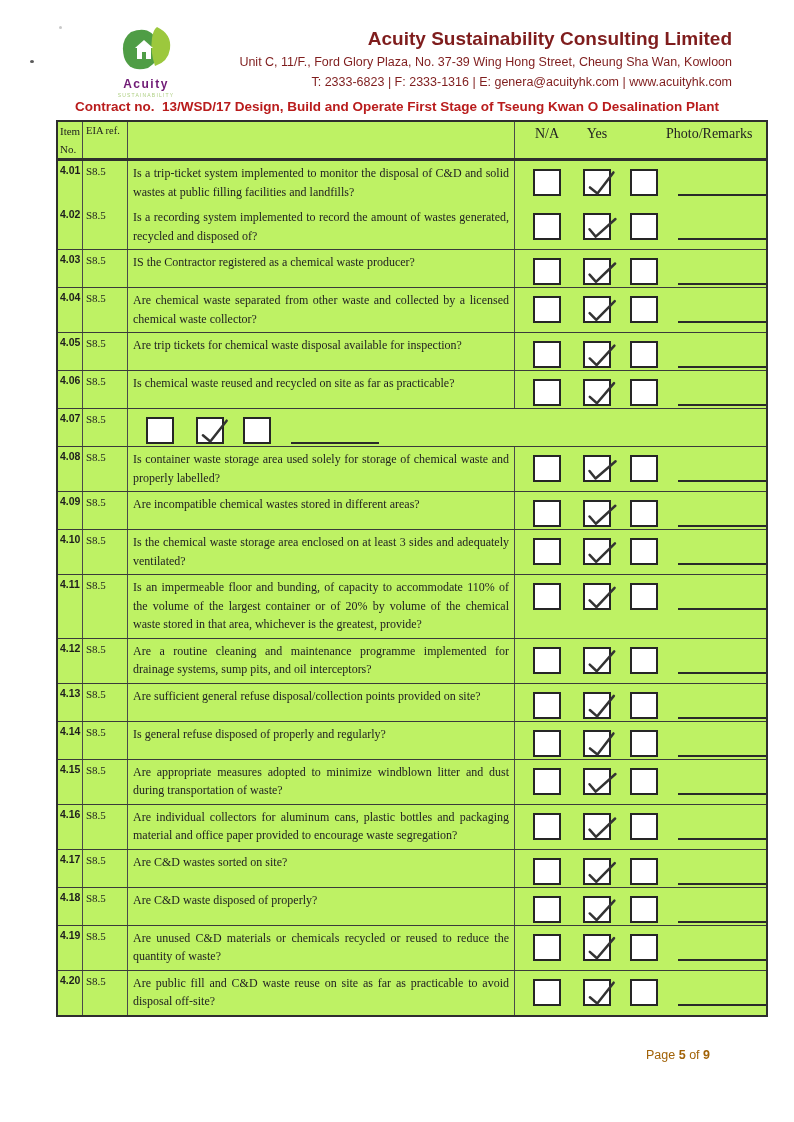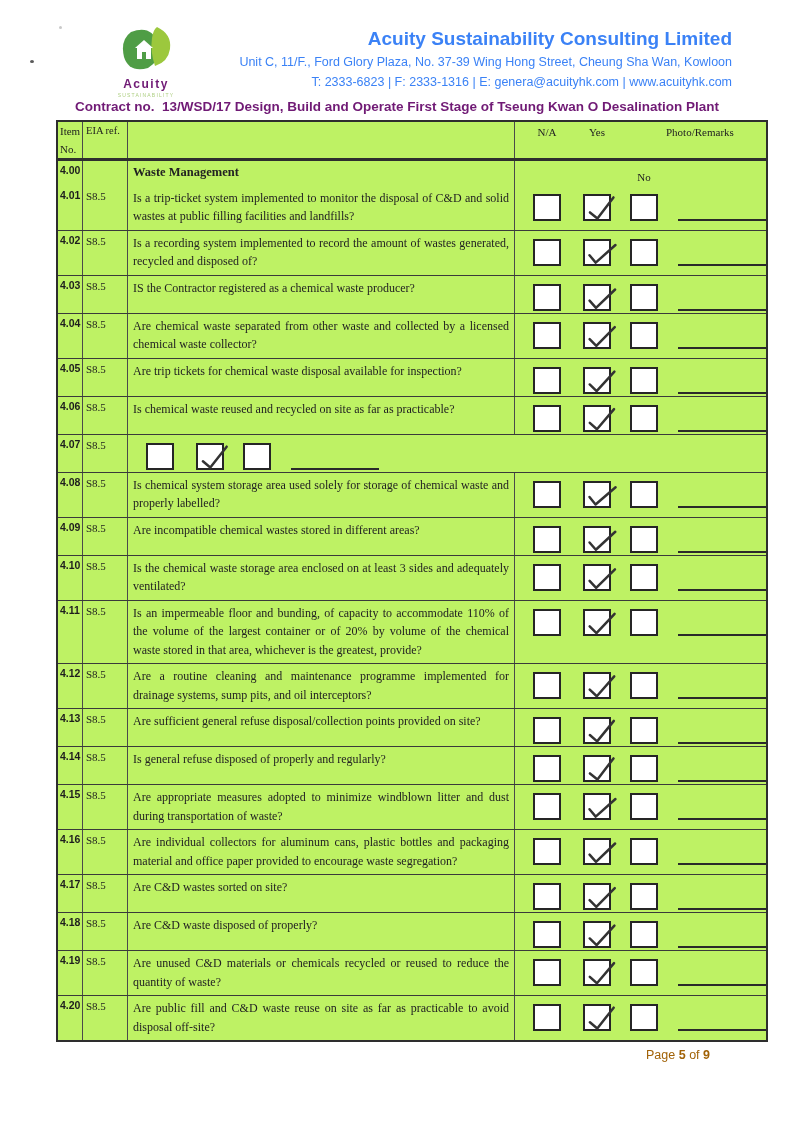--- a/index.html
+++ b/index.html
@@ -15,28 +15,28 @@
   .speck.s2 { left:30px; top:60px; width:4px; height:3px; background:#5a5a5a; }
 
   
   .doc-header { position:absolute; top:24px; left:0; width:100%; height:72px; }
   .logo { position:absolute; left:96px; top:2px; width:100px; text-align:center; }
   .logo-name { font-family:"Liberation Sans",sans-serif; font-weight:700; font-size:12px;
                color:#701a75; letter-spacing:1.5px; margin-top:1px; }
   .logo-tag  { font-family:"Liberation Sans",sans-serif; font-size:5px; color:#aecf82;
                letter-spacing:1.2px; margin-top:1px; }
   .header-text { position:absolute; right:62px; top:4px; width:560px; text-align:right;
-                 font-family:"Liberation Sans",sans-serif; color:#3b82f6; }
+                 font-family:"Liberation Sans",sans-serif; color:#7f1d1d; }
   .company { font-size:19px; font-weight:700; line-height:1.2; }
   .addr, .contact { font-size:12.5px; line-height:1.45; margin-top:2px; }
 
   .contract-title {
     position:absolute; top:99px; left:0; width:100%; text-align:center;
     font-family:"Liberation Sans",sans-serif; font-weight:700; font-size:13.5px;
-    color:#701a75; white-space:pre-wrap;
+    color:#b91c1c; white-space:pre-wrap;
   }
 
   
   .checklist { position:absolute; left:56px; top:120px; width:712px;
                border:2px solid #2e2e2e; background:#bef264; }
   .thead { display:flex; height:37px; border-bottom:1px solid #2e2e2e; }
   .tbody { border-top:2px solid #2e2e2e; }
   .row   { display:flex; align-items:stretch; min-height:38px; }
   .tbody .row { border-top:1.5px solid #3a3a3a; }
   .tbody .row:nth-child(1), .tbody .row:nth-child(2) { border-top:none; }
@@ -47,21 +47,21 @@
   .c-eia  { width:45px; border-right:1px solid #4a4a4a; font-size:11px; padding:4px 0 0 3px; }
   .c-q    { width:387px; border-right:1px solid #4a4a4a; font-size:12px; line-height:18.5px;
             padding:3px 5px 4px 5px; text-align:justify; color:#222; }
   .c-ans  { flex:1; display:flex; align-items:flex-start; }
 
   
   .thead .c-item { display:flex; flex-direction:column; justify-content:space-between;
                    font-family:"Liberation Serif",serif; font-weight:400; font-size:11px;
                    padding:3px 0 3px 2px; }
   .thead .c-eia  { font-size:10.5px; padding-top:3px; }
-  .head-ans { padding-top:4px; font-size:11px; color:#222; }
+  .head-ans { padding-top:4px; font-size:14px; color:#222; }
   .hlab { display:inline-block; width:28px; text-align:center; }
   .hlab.l1 { margin-left:18px; } .hlab.l2 { margin-left:22px; } .hlab.l3 { margin-left:19px;margin-top:45px; }
   .hlab.rem { width:auto; margin-left:8px; text-align:left; }
 
   .sec-title { font-weight:700; font-size:12.5px; padding-top:2px; }
 
   .box { position:relative; display:inline-block; width:28px; height:27px;
          border:2px solid #262626; margin-top:8px; background:#fff; }
   .box.b1 { margin-left:18px; } .box.b2 { margin-left:22px; } .box.b3 { margin-left:19px; }
   .tick { position:absolute; left:-1px; top:-3px; width:34px; height:32px;
@@ -112,26 +112,20 @@
       <div class="c-eia">EIA ref.</div>
       <div class="c-q"></div>
       <div class="c-ans head-ans">
         <span class="hlab l1">N/A</span>
         <span class="hlab l2">Yes</span>
         <span class="hlab l3">No</span>
         <span class="hlab rem">Photo/Remarks</span>
       </div>
     </div>
     <div class="tbody" id="tbody">
-      <div class="row section-row">
-        <div class="c-item">4.00</div>
-        <div class="c-eia"></div>
-        <div class="c-q sec-title">Waste Management</div>
-        <div class="c-ans"></div>
-      </div>
 
   <div class="row">
     <div class="c-item">4.01</div>
     <div class="c-eia">S8.5</div>
     <div class="c-q">Is a trip-ticket system implemented to monitor the disposal of C&amp;D and solid wastes at public filling facilities and landfills?</div>
     <div class="c-ans">
       <span class="box b1">
         
       </span>
       <span class="box b2 checked">
@@ -261,21 +255,21 @@
       <span class="box b3">
         
       </span>
       <span class="remark-line"></span>
     </div>
   </div>
 
   <div class="row">
     <div class="c-item">4.08</div>
     <div class="c-eia">S8.5</div>
-    <div class="c-q">Is chemical system storage area used solely for storage of chemical waste and properly labelled?</div>
+    <div class="c-q">Is container waste storage area used solely for storage of chemical waste and properly labelled?</div>
     <div class="c-ans">
       <span class="box b1">
         
       </span>
       <span class="box b2 checked">
         <svg class="tick" viewBox="0 0 30 26" style="transform: rotate(6deg);">
           <polyline points="5,15 11,21 27,4" fill="none" stroke="#333" stroke-width="2.2" stroke-linecap="round" stroke-linejoin="round"></polyline>
         </svg>
       </span>
       <span class="box b3">

